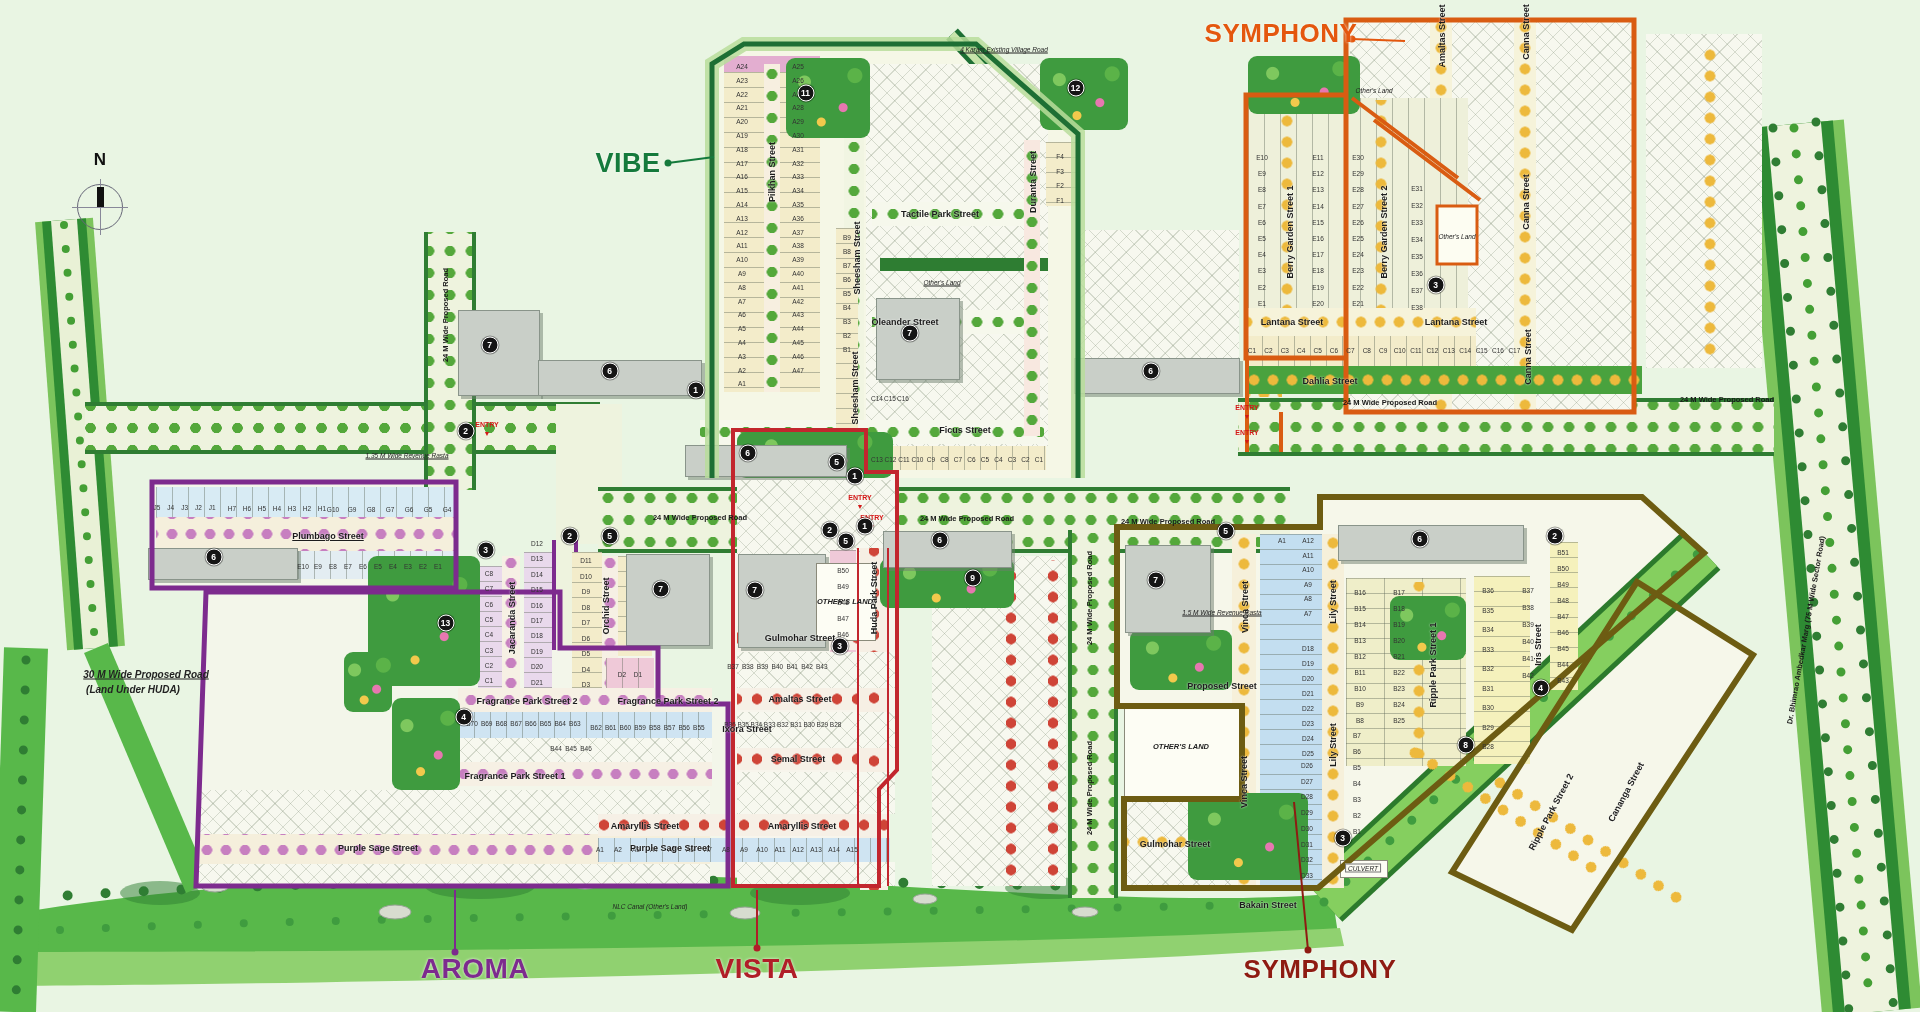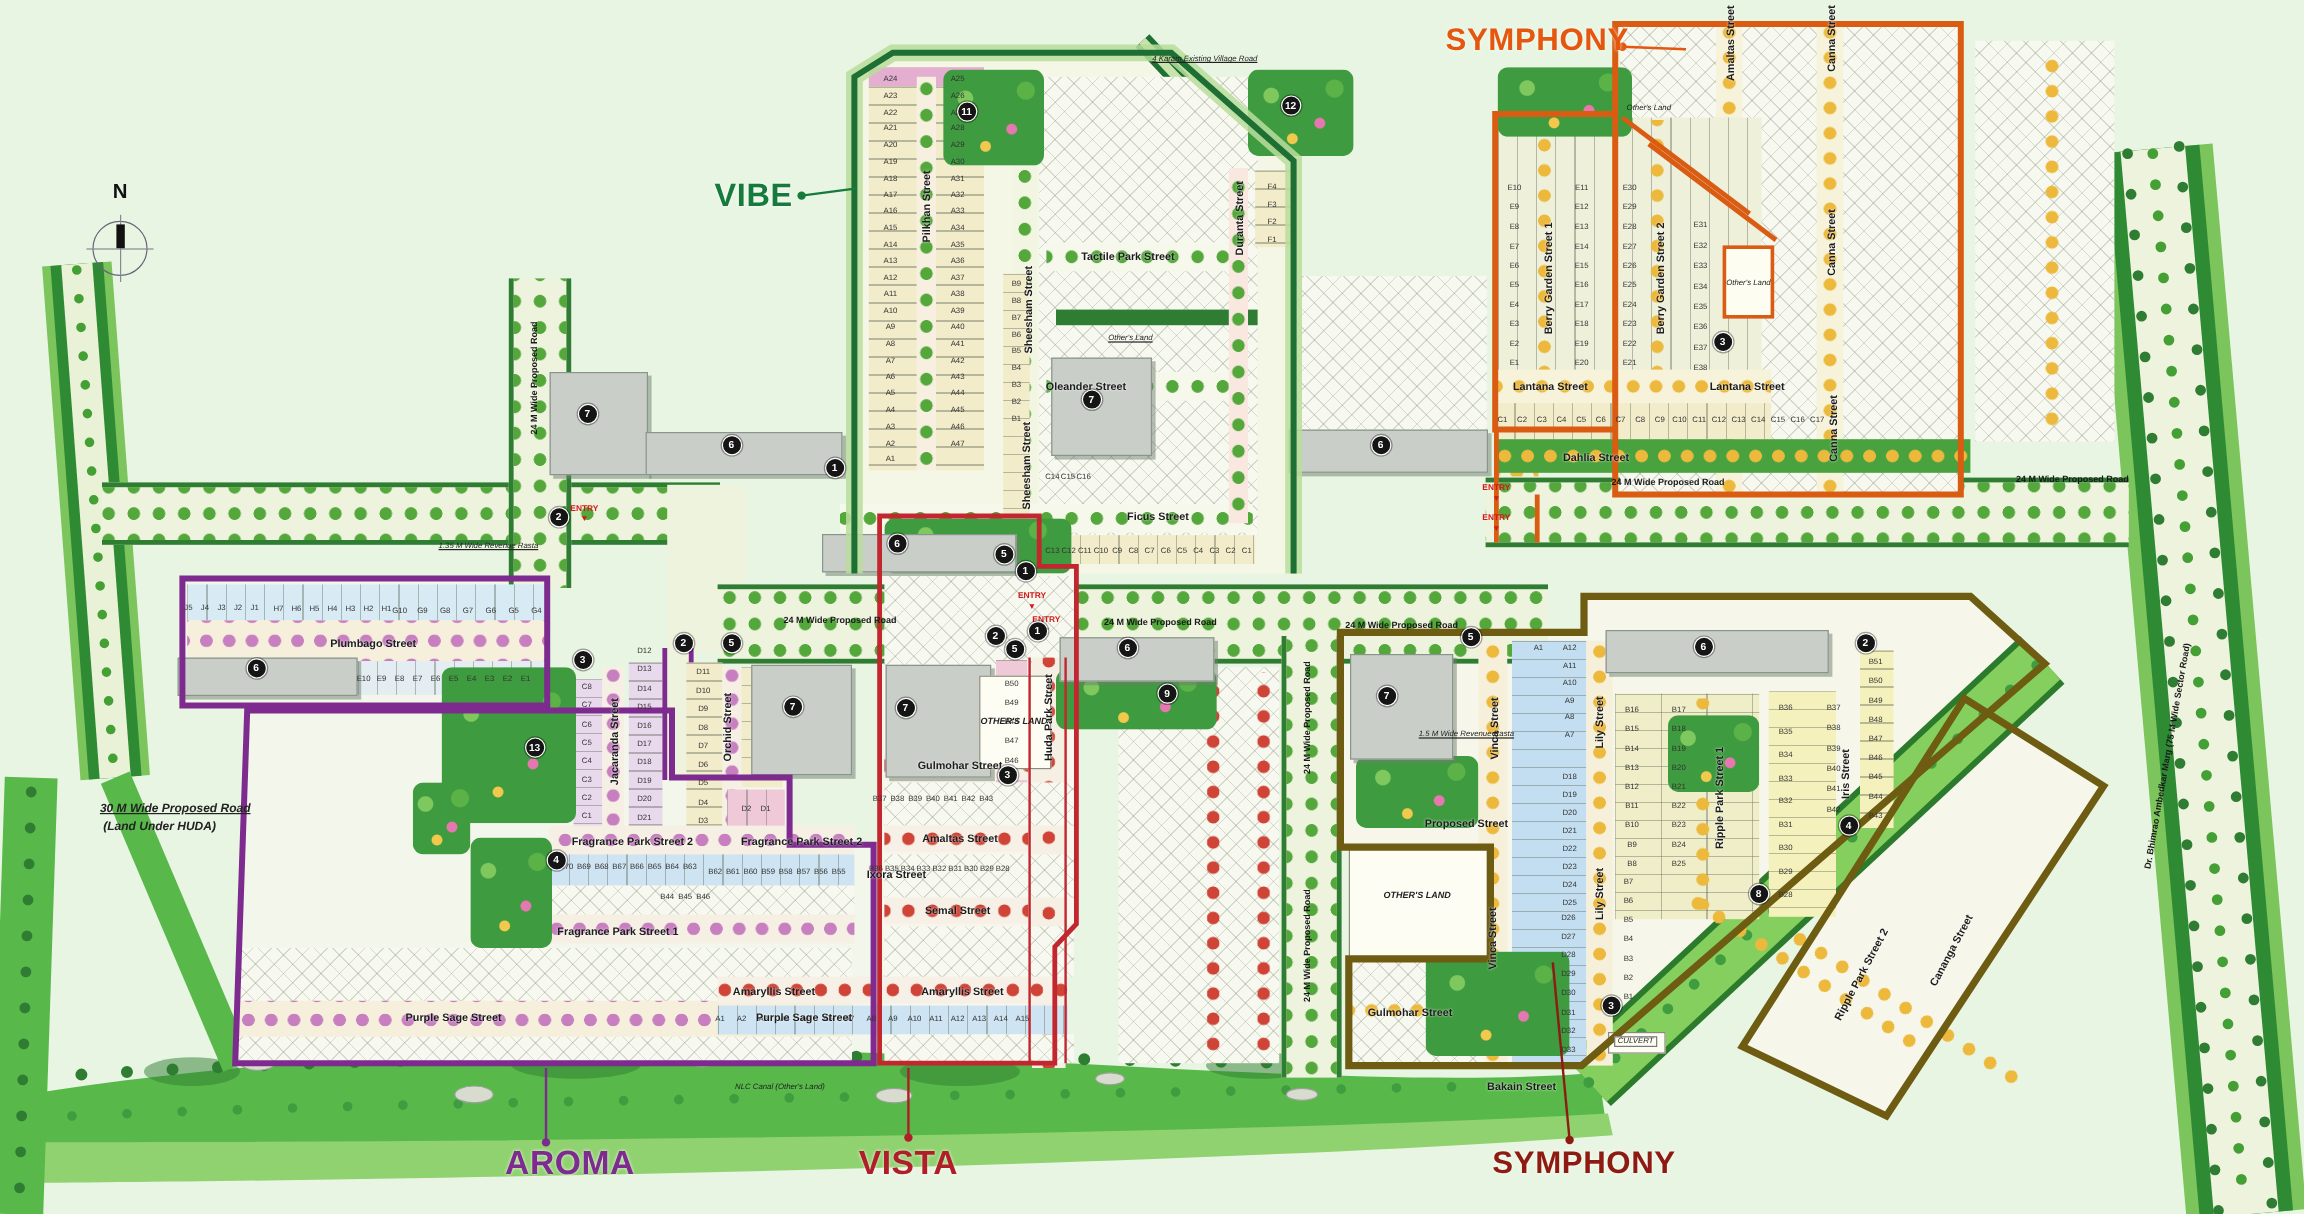--- a/index.html
+++ b/index.html
@@ -246,21 +246,21 @@
     <div class="scn bldg" style="left: 148px; top: 548px; width: 148px; height: 30px;"></div>
     <div class="scn bldg" style="left: 538px; top: 360px; width: 162px; height: 34px;"></div>
     <div class="scn bldg" style="left: 1074px; top: 358px; width: 164px; height: 34px;"></div>
     <div class="scn bldg" style="left: 685px; top: 445px; width: 160px; height: 30px;"></div>
     <div class="scn bldg" style="left: 883px; top: 531px; width: 127px; height: 35px;"></div>
     <div class="scn bldg" style="left: 1338px; top: 525px; width: 184px; height: 34px;"></div>
     <div class="scn wbox" style="left: 816px; top: 563px; width: 58px; height: 76px;"></div>
     <div class="scn wbox" style="left: 1124px; top: 704px; width: 114px; height: 92px;"></div>
     <div class="scn wbox" style="left: 1340px; top: 860px; width: 46px; height: 16px;"></div>
     <div class="scn wbox" style="left: 1446px; top: 228px; width: 20px; height: 20px; background-color: rgb(238, 224, 138);"></div>
-    <div class="lbl street" style="left: 311px; top: 536px; transform: translate(-50%, -50%);">Plumbago Street</div>
+    <div class="lbl street" style="left: 328px; top: 536px; transform: translate(-50%, -50%); text-decoration: underline;">Plumbago Street</div>
     <div class="lbl street" style="left: 527px; top: 701px; transform: translate(-50%, -50%);">Fragrance Park Street 2</div>
     <div class="lbl street" style="left: 668px; top: 701px; transform: translate(-50%, -50%);">Fragrance Park Street 2</div>
     <div class="lbl street" style="left: 515px; top: 776px; transform: translate(-50%, -50%);">Fragrance Park Street 1</div>
     <div class="lbl street" style="left: 378px; top: 848px; transform: translate(-50%, -50%);">Purple Sage Street</div>
     <div class="lbl street" style="left: 670px; top: 848px; transform: translate(-50%, -50%);">Purple Sage Street</div>
     <div class="lbl street" style="left: 800px; top: 699px; transform: translate(-50%, -50%);">Amaltas Street</div>
     <div class="lbl street" style="left: 798px; top: 759px; transform: translate(-50%, -50%);">Semal Street</div>
     <div class="lbl street" style="left: 645px; top: 826px; transform: translate(-50%, -50%);">Amaryllis Street</div>
     <div class="lbl street" style="left: 802px; top: 826px; transform: translate(-50%, -50%);">Amaryllis Street</div>
     <div class="lbl street" style="left: 747px; top: 729px; transform: translate(-50%, -50%);">Ixora Street</div>

